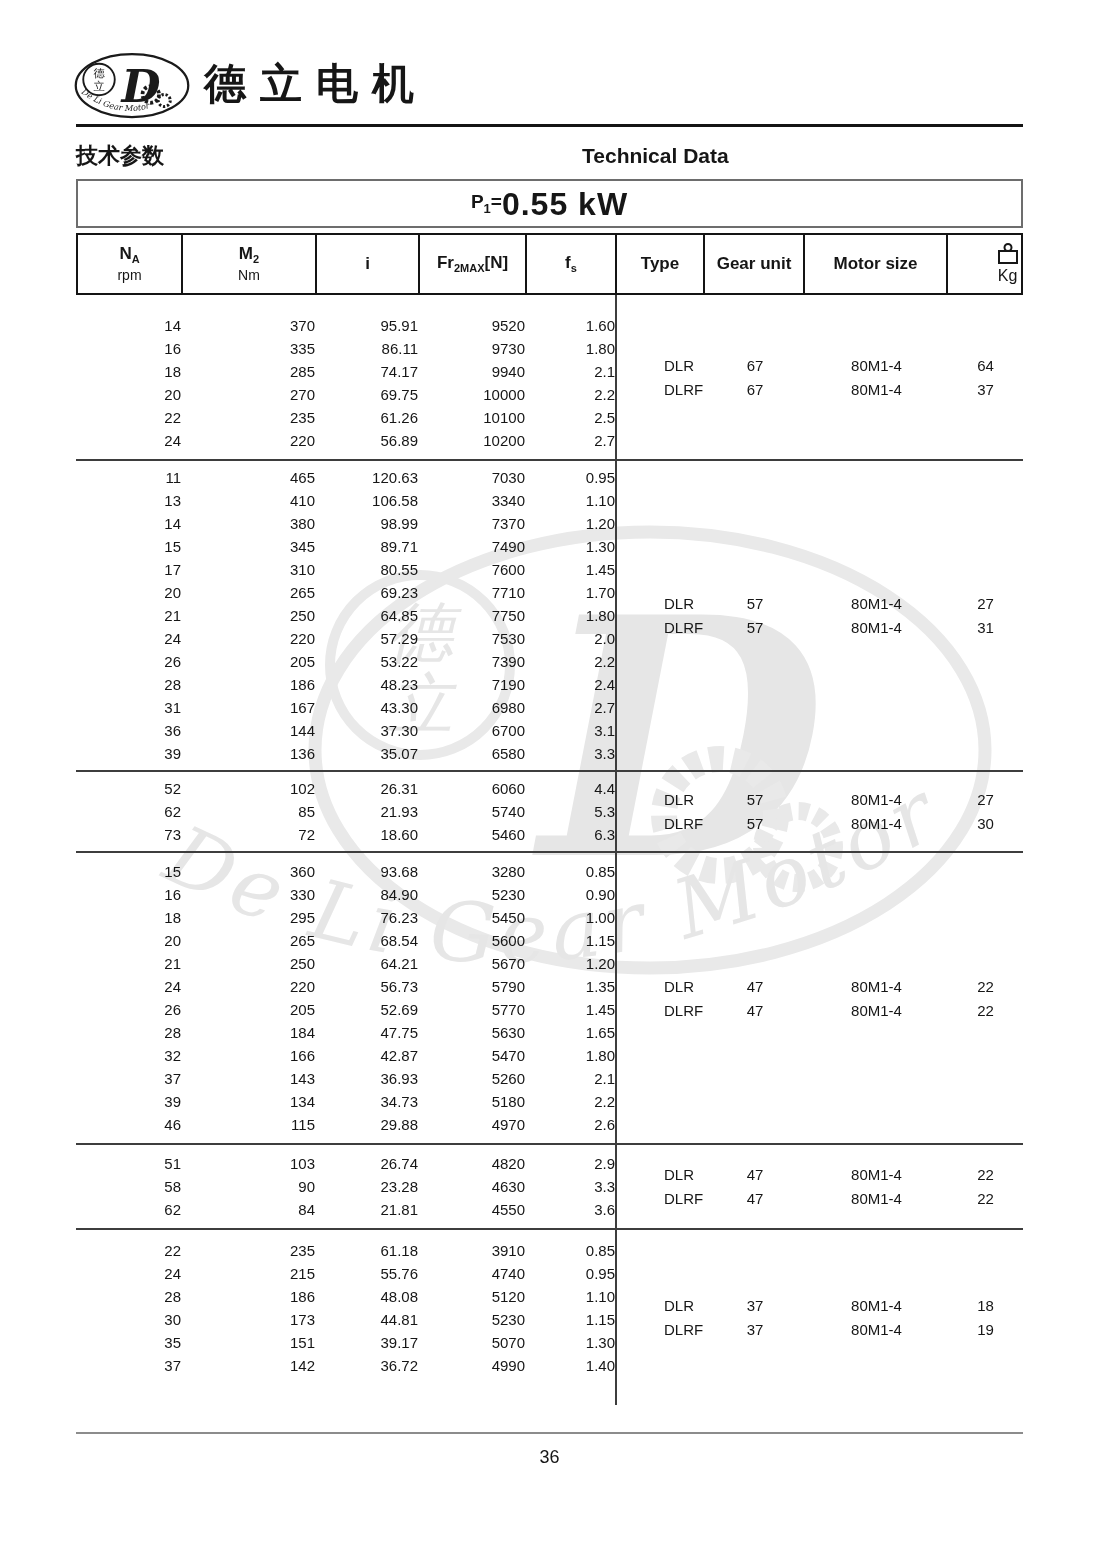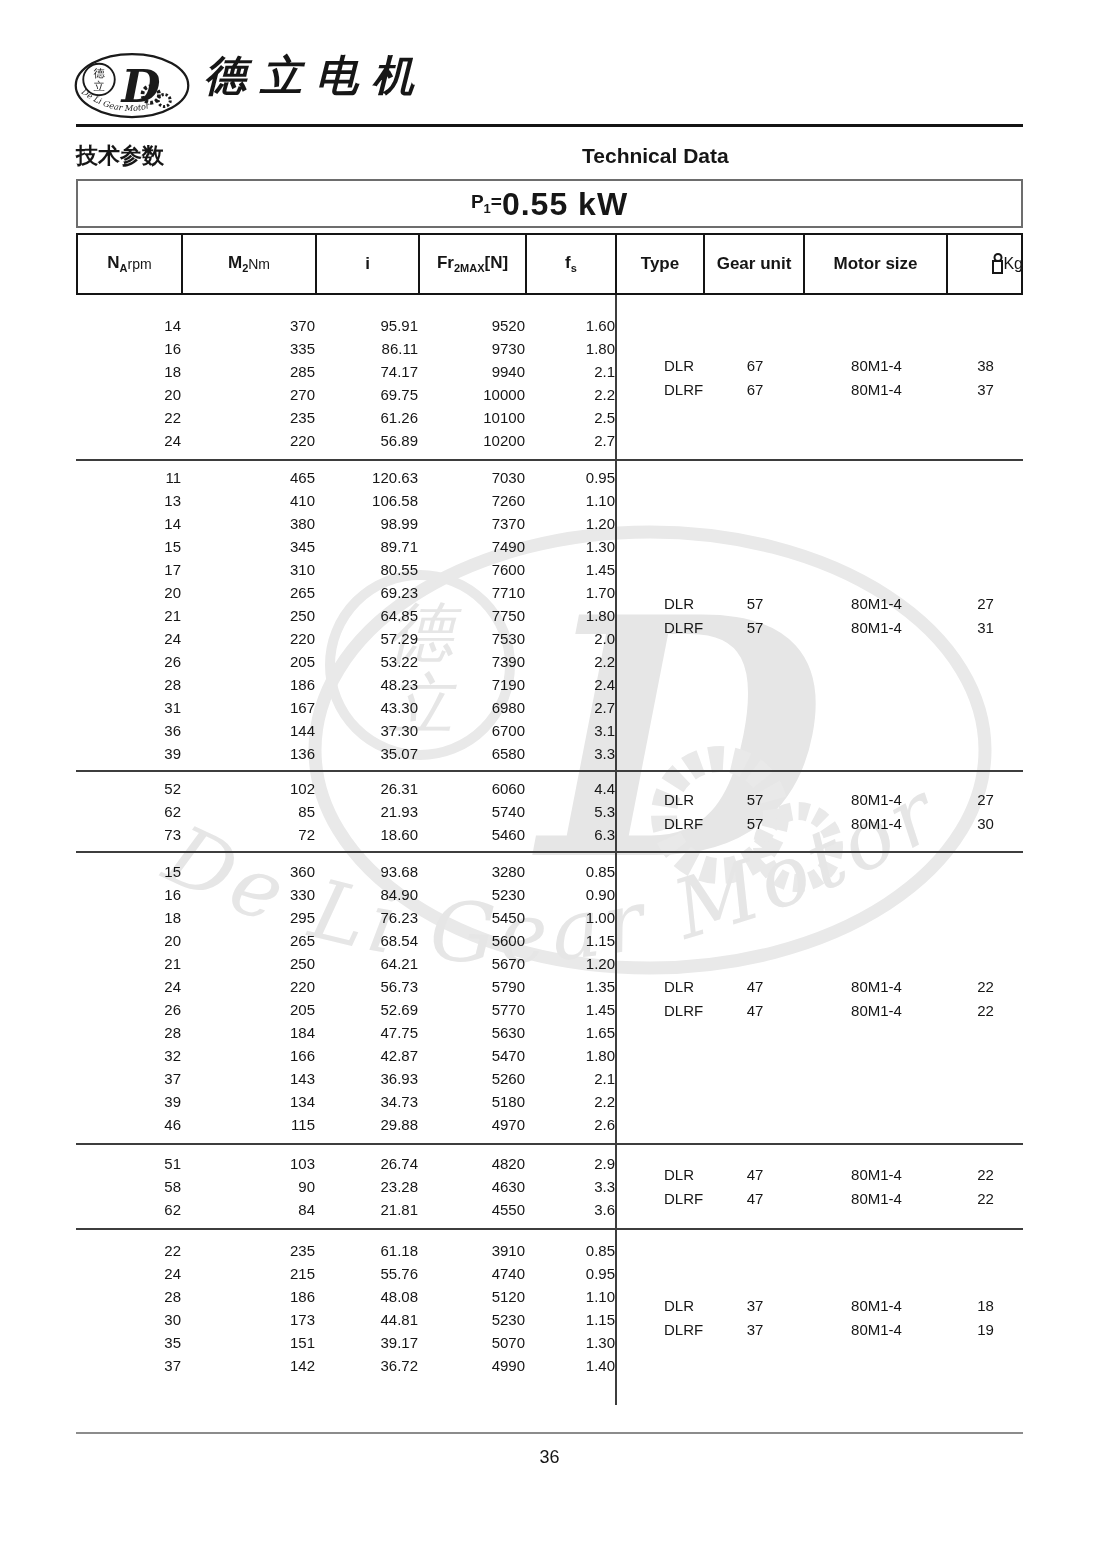--- a/index.html
+++ b/index.html
@@ -9,41 +9,41 @@
 
   
   .watermark{position:absolute;left:120px;top:515px;width:880px;height:620px;z-index:0;}
   .wm-stroke{fill:none;stroke:#e9e9e9;}
   .wm-text{fill:#e6e6e6;font-family:"DejaVu Serif","Liberation Serif",serif;font-style:italic;}
 
   
   .brand-logo{position:absolute;left:72px;top:50px;width:120px;height:74px;z-index:2;}
   .logo-stroke{fill:none;stroke:#1a1a1a;}
   .logo-text{fill:#1a1a1a;font-family:"DejaVu Serif","Liberation Serif",serif;}
-  .brand-name{position:absolute;left:204px;top:48px;z-index:2;
+  .brand-name{position:absolute;left:204px;top:56px;z-index:2;
               font-family:"DejaVu Serif","Liberation Serif",serif;
-              font-size:42px;font-weight:bold;font-style:italic;letter-spacing:14px;}
+              font-size:42px;font-weight:bold;letter-spacing:14px;}
   .top-rule{position:absolute;left:76px;top:124px;width:947px;height:3px;background:#141414;}
 
   
   .title-cn{position:absolute;left:76px;top:141px;font-size:22px;font-weight:bold;z-index:2;}
   .title-en{position:absolute;left:582px;top:144px;font-size:21px;font-weight:bold;z-index:2;}
 
   
   .power-box{position:absolute;left:76px;top:179px;width:947px;height:49px;border:2px solid #6d6d6d;
              display:flex;align-items:center;justify-content:center;z-index:2;background:transparent;}
   .power-prefix{font-weight:bold;font-size:19px;line-height:1;}
   .power-prefix sub{font-size:13px;}
   .power-value{font-weight:bold;font-size:32px;line-height:1;letter-spacing:1px;}
 
   
   .thead{position:absolute;left:76px;top:233px;width:947px;height:62px;z-index:2;
          display:grid;grid-template-columns:105px 134px 103px 107px 90px 88px 100px 143px 75px;
          border:2px solid #141414;background:transparent;}
-  .th{display:flex;flex-direction:row;align-items:center;justify-content:center;
+  .th{display:flex;flex-direction:column;align-items:center;justify-content:center;
       font-weight:bold;font-size:17px;line-height:1.2;border-right:2px solid #141414;}
   .th:last-child{border-right:none;margin-left:44px;}
   .th sub{font-size:11px;}
   .h-unit{font-weight:normal;font-size:14px;}
   .weight-icon{width:20px;height:14px;border:2px solid #161616;position:relative;margin:8px 0 2px;}
   .weight-icon::before{content:"";position:absolute;left:50%;top:-9px;transform:translateX(-50%);
                        width:5px;height:5px;border:2px solid #161616;border-radius:50%;background:#fff;}
   .kg-label{font-weight:normal;font-size:16px;}
 
   
@@ -188,21 +188,21 @@
             <div>56.89</div>
             <div>10200</div>
             <div>2.7</div>
           </div>
         </div>
         <div class="group-right">
           <div class="type-line">
             <div class="t-type">DLR</div>
             <div>67</div>
             <div>80M1-4</div>
-            <div>38</div>
+            <div>64</div>
           </div>
           <div class="type-line">
             <div class="t-type">DLRF</div>
             <div>67</div>
             <div>80M1-4</div>
             <div>37</div>
           </div>
         </div>
       </div>
       <div class="group">
@@ -211,21 +211,21 @@
             <div>11</div>
             <div>465</div>
             <div>120.63</div>
             <div>7030</div>
             <div>0.95</div>
           </div>
           <div class="data-row">
             <div>13</div>
             <div>410</div>
             <div>106.58</div>
-            <div>7260</div>
+            <div>3340</div>
             <div>1.10</div>
           </div>
           <div class="data-row">
             <div>14</div>
             <div>380</div>
             <div>98.99</div>
             <div>7370</div>
             <div>1.20</div>
           </div>
           <div class="data-row">

